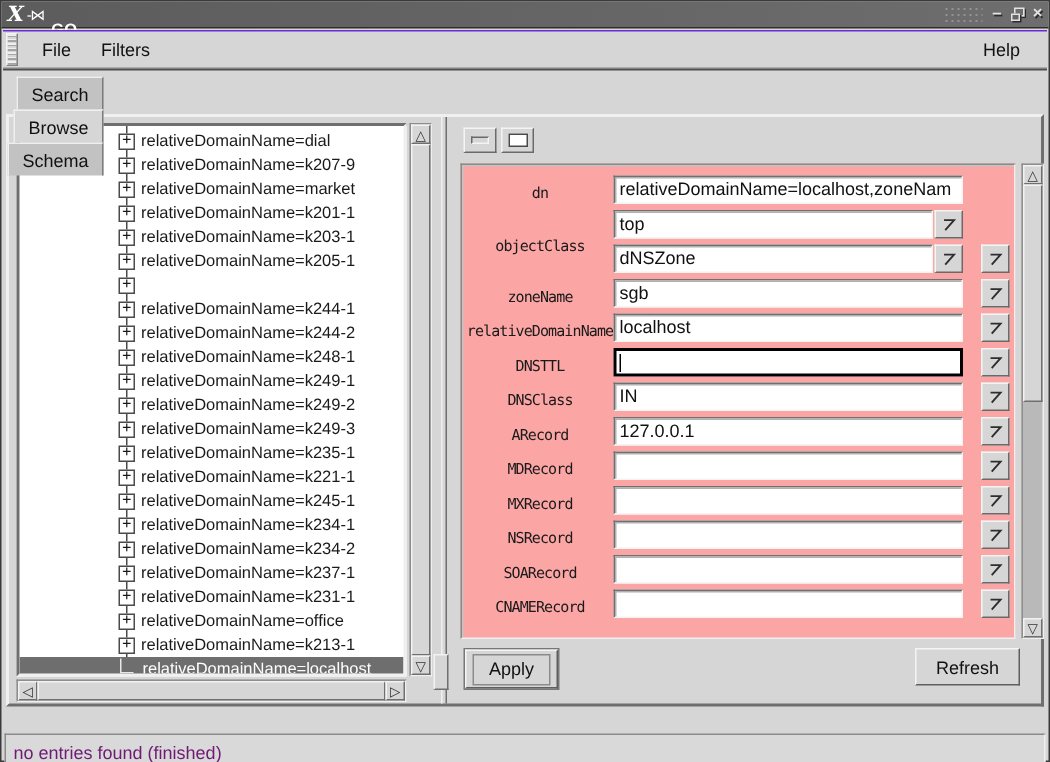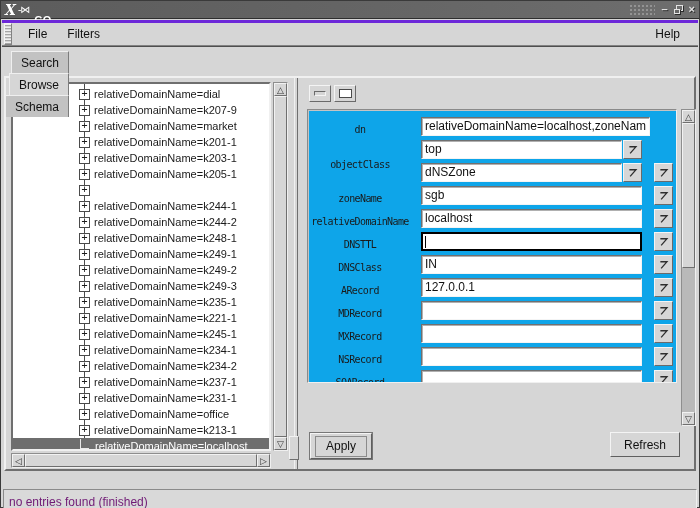--- a/index.html
+++ b/index.html
@@ -25,21 +25,21 @@
   .wbtn { color:#e3e3e3; text-shadow:1px 1px 0 #2b2b2b; font-size:11px; line-height:11px;
           cursor:default; font-weight:bold; }
   .restore-box { position:relative; width:9px; height:9px; display:inline-block; }
   .restore-box .b1 { position:absolute; right:0; top:0; width:7px; height:6px;
                      border:1px solid #e3e3e3; box-shadow:1px 1px 0 #2b2b2b; }
   .restore-box .b2 { position:absolute; left:0; bottom:0; width:6px; height:5px;
                      border:1px solid #e3e3e3; background:#666; box-shadow:1px 1px 0 #2b2b2b; }
 
   
   .menubar { position:absolute; left:1px; right:1px; top:19px; height:26px;
-             background:#d6d6d6; border-top:3px solid #6d28d9;
+             background:#d6d6d6; border-top:1px solid #6d28d9;
              border-bottom:1px solid #828282; box-shadow:0 1px 0 #4f4f4f;
              display:flex; align-items:center; font-size:12px; color:#111; }
   .menugrip { width:8px; height:22px; margin:0 6px 0 2px;
               border:1px solid #f4f4f4; border-right-color:#828282; border-bottom-color:#828282;
               background-image:repeating-linear-gradient(180deg,#efefef 0 1px,#a5a5a5 1px 2px,#d6d6d6 2px 3px); }
   .menuitem { padding:3px 10px; }
   .menuitem.right { margin-left:auto; margin-right:8px; }
 
   
   .tabs { position:absolute; left:4px; top:50px; height:26px; display:flex; align-items:flex-end; z-index:3;flex-direction:column; }
@@ -93,29 +93,29 @@
   .rpanel { position:absolute; left:296px; right:2px; top:0; bottom:0; }
   .minibtn { position:absolute; width:22px; height:17px; background:#d6d6d6;
              border:1px solid; border-color:#f4f4f4 #6a6a6a #6a6a6a #f4f4f4;
              display:flex; align-items:center; justify-content:center; }
   #mini-collapse { left:7px; top:7px; }
   #mini-expand { left:32px; top:7px; }
   .icon-bar { width:12px; height:5px; border:1px solid #6a6a6a;
               border-bottom-color:#f4f4f4; border-right-color:#f4f4f4; background:#d6d6d6; }
   .icon-rect { width:13px; height:9px; border:1px solid #4a4a4a; background:#fff; }
 
-  .formframe { position:absolute; left:5px; top:31px; width:370px; height:274px;
+  .formframe { position:absolute; left:5px; top:31px; width:370px; height:317px;
                border:1px solid #8a8a8a; border-bottom-color:#f0f0f0; border-right-color:#f0f0f0;
                box-shadow:inset 1px 1px 0 #c4c4c4; padding:7px 3px 0 3px; overflow:hidden;
-               background:#0ea5e9; }
+               background:#fca5a5; }
   .frow { display:flex; margin-bottom:0; }
   .flabel { flex:none; width:98px; font-family:"DejaVu Sans Mono", monospace; font-size:10px;
             letter-spacing:-0.6px; color:#1a1a1a; text-align:center; align-self:center;
             padding-top:2px; white-space:nowrap; overflow:hidden; }
-  .fvals { flex:1;margin-left:12px; }
+  .fvals { flex:1; }
   .fline { display:flex; align-items:center; height:19px; margin-bottom:4px; }
   .ffield { flex:1; height:19px; background:#fff; font-size:12px; color:#111;
             border:1px solid; border-color:#707070 #f4f4f4 #f4f4f4 #707070;
             box-shadow:inset 1px 1px 0 #b0b0b0;
             padding:1px 3px; white-space:nowrap; overflow:hidden; line-height:15px; }
   .ffield.focus { border:2px solid #000; box-shadow:none; padding:0 2px; }
   .caret { display:inline-block; width:1px; height:12px; background:#000; vertical-align:middle; }
   .vbtn { flex:none; width:19px; height:19px; margin-left:1px; background:#d6d6d6;
           border:1px solid; border-color:#f4f4f4 #6a6a6a #6a6a6a #f4f4f4;
           display:flex; align-items:center; justify-content:center; }

